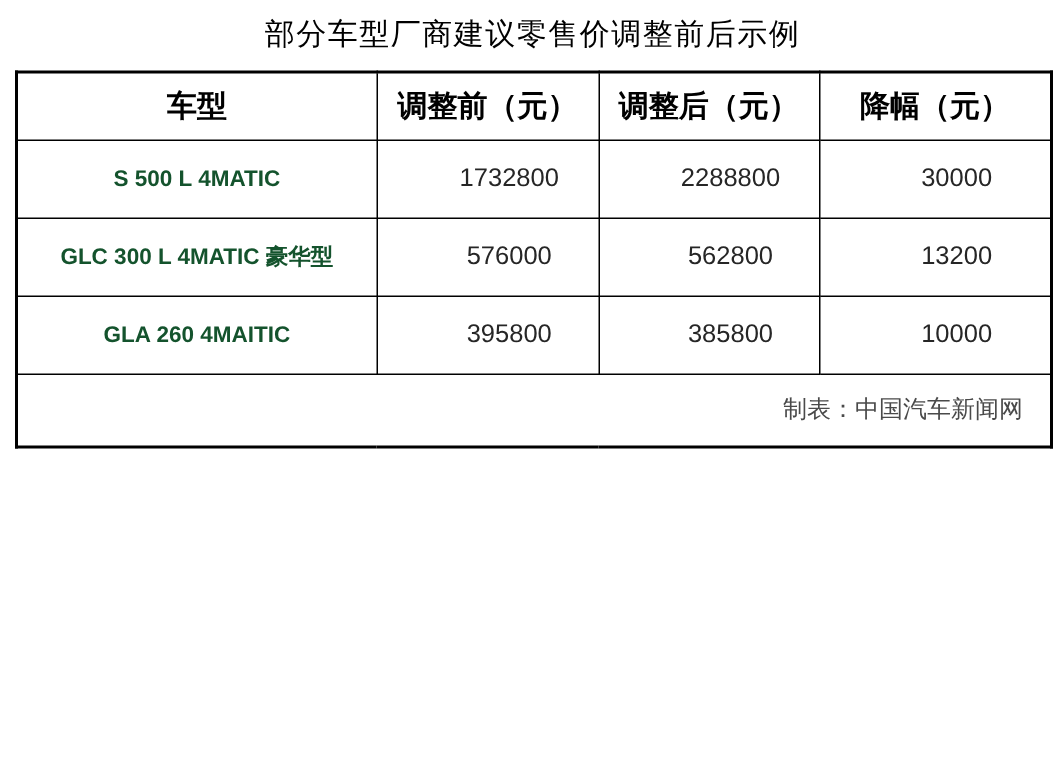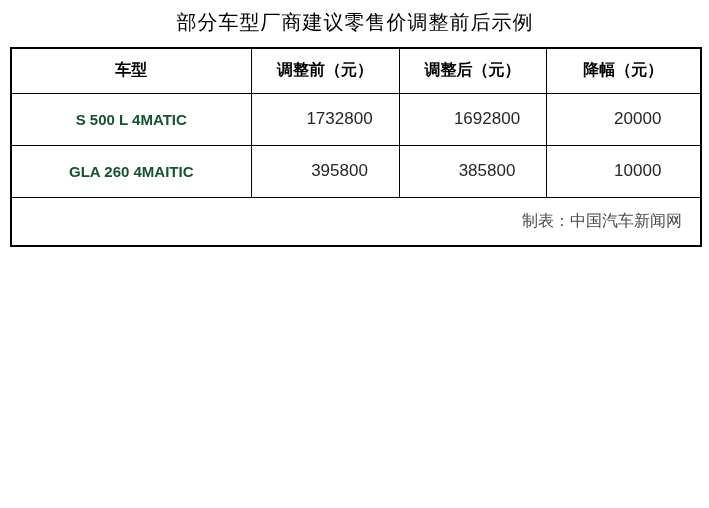--- a/index.html
+++ b/index.html
@@ -40,21 +40,21 @@
     text-align: center;
     vertical-align: middle;
     padding: 0;
     overflow: hidden;
     white-space: nowrap;
   }
   .price-table thead tr { height: 45px; }
   .price-table tbody tr { height: 52px; }
   .price-table tfoot tr { height: 49px; }
   .price-table th {
-    font-size: 16px;
+    font-size: 20px;
     font-weight: bold;
     color: #000000;
   }
   td.model-cell {
     font-weight: bold;
     font-size: 15px;
     color: #14532d;
   }
   td.num-cell {
     font-weight: normal;
@@ -87,22 +87,28 @@
       <th>车型</th>
       <th>调整前（元）</th>
       <th>调整后（元）</th>
       <th>降幅（元）</th>
     </tr>
   </thead>
   <tbody>
     <tr>
       <td class="model-cell">S 500 L 4MATIC</td>
       <td class="num-cell">1732800</td>
-      <td class="num-cell">1692800</td>
-      <td class="num-cell">20000</td>
+      <td class="num-cell">2288800</td>
+      <td class="num-cell">30000</td>
+    </tr>
+    <tr>
+      <td class="model-cell">GLC 300 L 4MATIC 豪华型</td>
+      <td class="num-cell">576000</td>
+      <td class="num-cell">562800</td>
+      <td class="num-cell">13200</td>
     </tr>
     <tr>
       <td class="model-cell">GLA 260 4MAITIC</td>
       <td class="num-cell">395800</td>
       <td class="num-cell">385800</td>
       <td class="num-cell">10000</td>
     </tr>
   </tbody>
   <tfoot>
     <tr>

